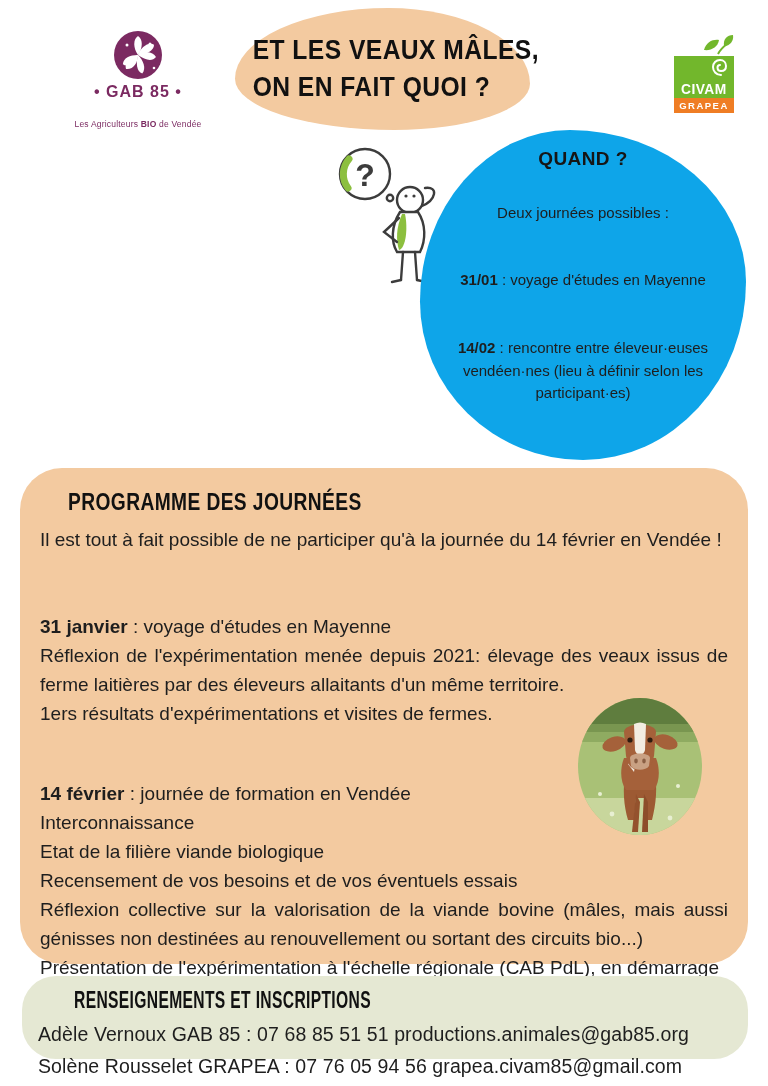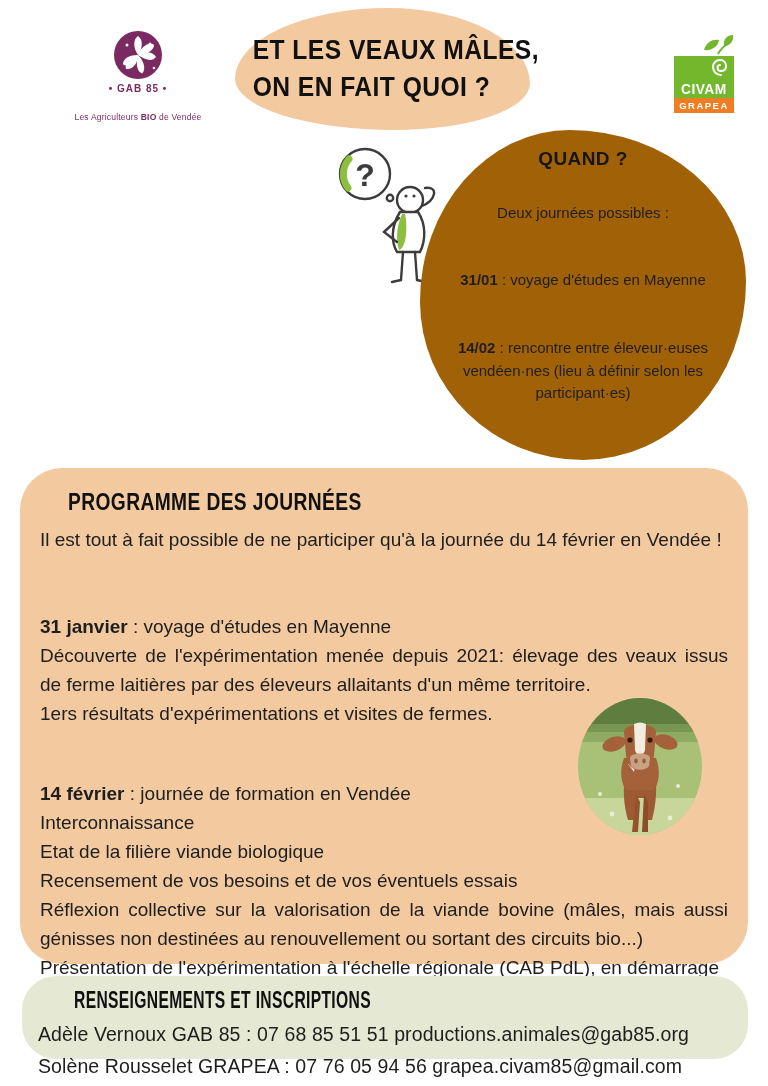--- a/index.html
+++ b/index.html
@@ -4,21 +4,21 @@
 <style>
   html,body { margin:0; padding:0; background:#ffffff; }
   .page {
     position:relative; width:768px; height:1086px; margin:0 auto;
     background:#ffffff; overflow:hidden;
     font-family:"Liberation Sans", sans-serif; color:#1e1e1e;
   }
   
   .gab-logo { position:absolute; left:58px; top:30px; width:160px; text-align:center; color:#7b2a61; }
   .gab-logo svg { display:block; margin:0 auto; }
-  .gab-title { font-size:10px; font-weight:bold; letter-spacing:1px; margin-top:3px; }
+  .gab-title { font-size:16px; font-weight:bold; letter-spacing:1px; margin-top:3px; }
   .gab-sub { font-size:8.5px; margin-top:18px; letter-spacing:0.2px; }
 
   .title-blob {
     position:absolute; left:235px; top:8px; width:295px; height:122px;
     background:#f3caa0; border-radius:52% 48% 46% 54% / 58% 62% 38% 42%;
     display:flex; flex-direction:column; justify-content:center;
   }
   .title-line {
     font-size:28px; font-weight:800; letter-spacing:0.5px; line-height:1.32;
     transform:scaleX(0.88); transform-origin:50% 50%; white-space:nowrap; color:#111;
@@ -40,21 +40,21 @@
     position:absolute; left:38px; top:138px; width:324px; height:308px;
     background:#afd163; border-radius:54% 46% 58% 42% / 44% 54% 46% 56%;
     text-align:center; padding:0 16px; box-sizing:border-box;
   }
   .green-blob h2 { margin:44px 0 0 0; font-size:20px; letter-spacing:0.4px; font-weight:800; color:#161616; }
   .green-blob p { margin:32px auto 0 auto; font-size:18.5px; line-height:1.5; width:292px; }
   .green-blob p.second { margin-top:24px; }
 
   .orange-blob {
     position:absolute; left:420px; top:130px; width:326px; height:330px;
-    background:#a16207; border-radius:46% 54% 50% 50% / 52% 46% 54% 48%;
+    background:#0ea5e9; border-radius:46% 54% 50% 50% / 52% 46% 54% 48%;
     text-align:center; padding:0 20px; box-sizing:border-box;
   }
   .orange-blob h2 { margin:18px 0 0 0; font-size:19px; letter-spacing:0.4px; font-weight:800; color:#161616; }
   .orange-blob p { margin:0 auto; font-size:15px; line-height:1.5; width:272px; }
   .orange-blob .intro { margin-top:32px; }
   .orange-blob .d1 { margin-top:44px; }
   .orange-blob .d2 { margin-top:46px; }
 
   .doodle { position:absolute; left:336px; top:146px; }
 
@@ -151,21 +151,21 @@
     <h2>QUAND ?</h2>
     <p class="intro">Deux journées possibles :</p>
     <p class="d1"><b>31/01</b><span> : voyage d'études en Mayenne</span></p>
     <p class="d2"><b>14/02</b><span> : rencontre entre éleveur·euses vendéen·nes (lieu à définir selon les participant·es)</span></p>
   </div>
 
   <div class="programme">
     <h2 class="sec-heading">PROGRAMME DES JOURNÉES</h2>
     <p class="just mt" style="margin-top:10px !important;">Il est tout à fait possible de ne participer qu'à la journée du 14 février en Vendée !</p>
     <p class="mt" style="margin-top:58px !important;"><b>31 janvier</b><span> : voyage d'études en Mayenne</span></p>
-    <p class="just">Découverte de l'expérimentation menée depuis 2021: élevage des veaux issus de ferme laitières par des éleveurs allaitants d'un même territoire.</p>
+    <p class="just">Réflexion de l'expérimentation menée depuis 2021: élevage des veaux issus de ferme laitières par des éleveurs allaitants d'un même territoire.</p>
     <p>1ers résultats d'expérimentations et visites de fermes.</p>
     <p class="mt" style="margin-top:52px !important;"><b>14 février</b><span> : journée de formation en Vendée</span></p>
     <p>Interconnaissance</p>
     <p>Etat de la filière viande biologique</p>
     <p>Recensement de vos besoins et de vos éventuels essais</p>
     <p class="just">Réflexion collective sur la valorisation de la viande bovine (mâles, mais aussi génisses non destinées au renouvellement ou sortant des circuits bio...)</p>
     <p class="just">Présentation de l'expérimentation à l'échelle régionale (CAB PdL), en démarrage</p>
 
     <div class="calf-photo">
       <svg width="124" height="137" viewBox="0 0 124 137">

